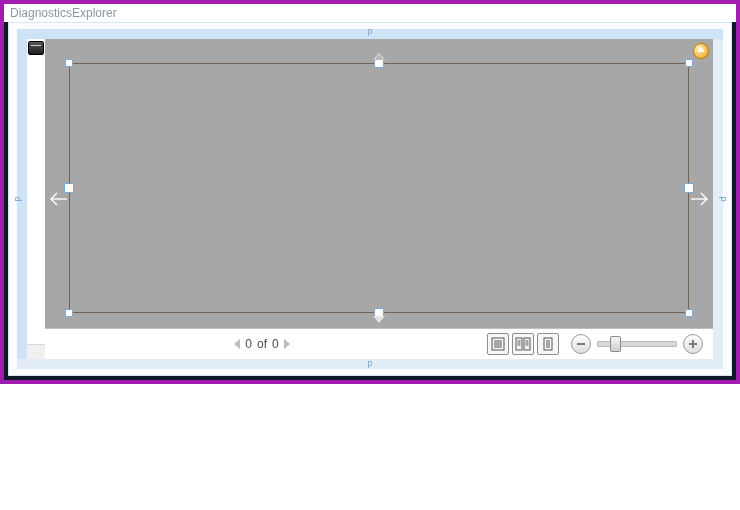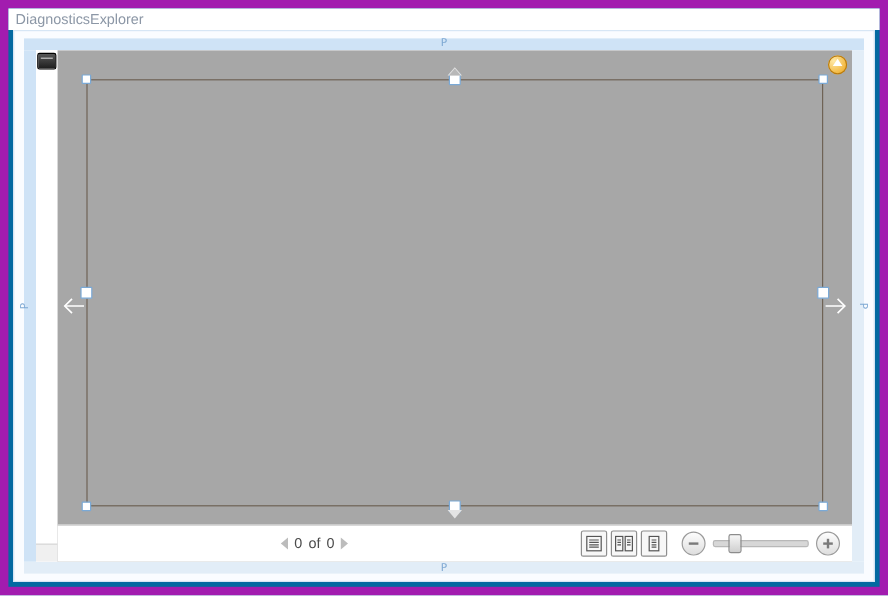--- a/index.html
+++ b/index.html
@@ -1,16 +1,16 @@
 <!DOCTYPE html>
 <html><head>
 <meta charset="utf-8">
 <style>
 html,body{margin:0;padding:0;width:740px;height:510px;font-family:"Segoe UI",Tahoma,sans-serif;font-size:12px;background:#fff;overflow:hidden}
-.outer{box-sizing:border-box;width:740px;height:496px;border:7px solid #a21caf;background:#0369a1;position:relative}
+.outer{box-sizing:border-box;width:740px;height:384px;border:4px solid #a21caf;background:#0f172a;position:relative}
 .titlebar{height:18px;line-height:18px;padding:0 6px;color:#8c97a6;font-size:12px;background:#fff}
 .client{position:absolute;left:4px;right:4px;top:18px;bottom:4px;border:1px solid #d7e6f5;background:#fafcff}
 .sel-frame{position:absolute;left:8px;right:8px;top:6px;bottom:6px}
 .sel-band{position:absolute;background:#cfe3f6}
 .sel-band.t{left:0;right:0;top:0;height:10px}
 .sel-band.b{left:0;right:0;bottom:0;height:10px;background:#e2edf7}
 .sel-band.l{left:0;top:10px;bottom:10px;width:10px}
 .sel-band.r{right:0;top:10px;bottom:10px;width:10px;background:#e2edf7}
 .tick{position:absolute;color:#7fa9d3;font-size:9px;font-family:Consolas,monospace;pointer-events:none}
 .tick.tt{top:-1px;left:50%;transform:translateX(-50%)}

